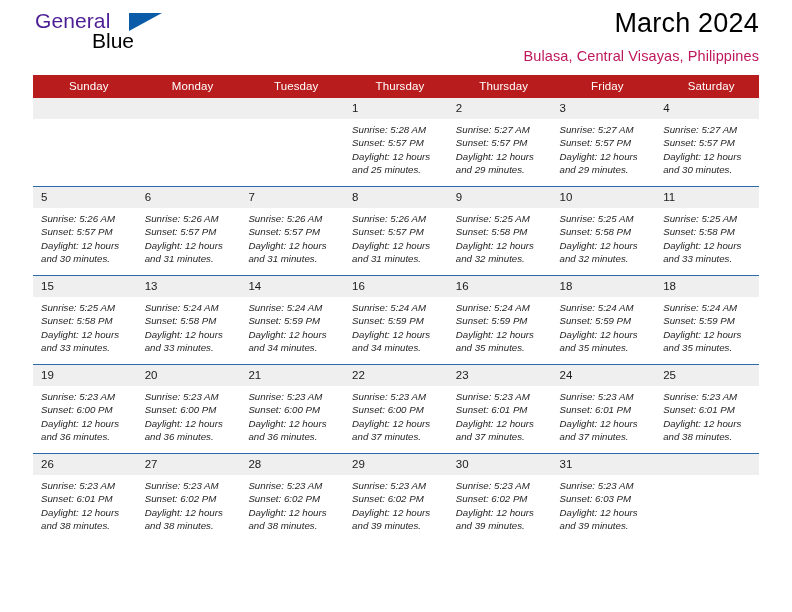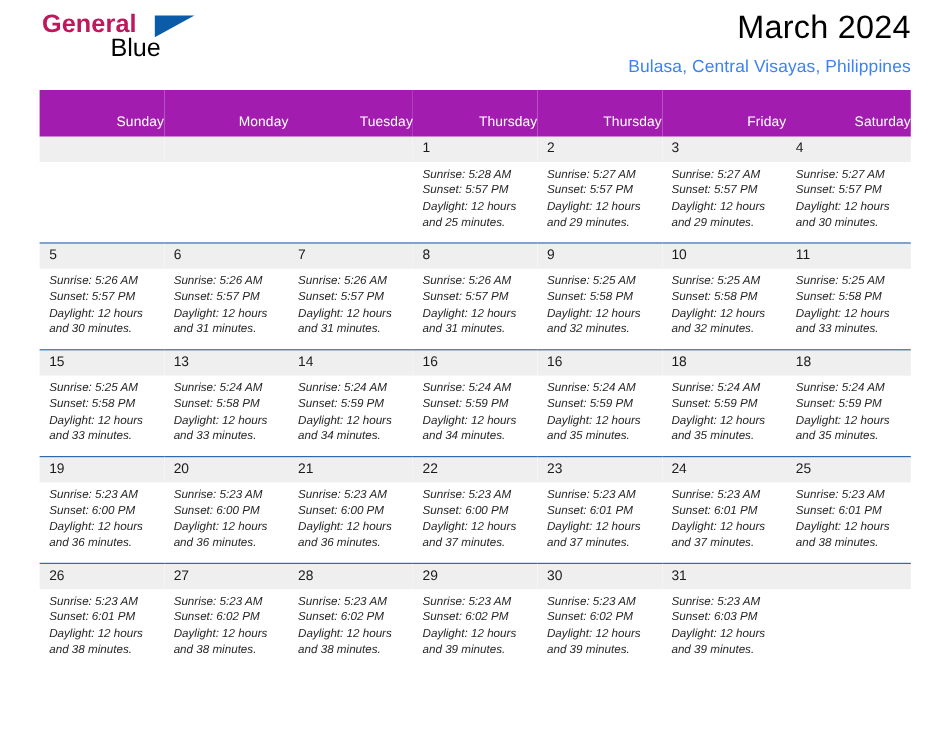--- a/index.html
+++ b/index.html
@@ -33,23 +33,22 @@
     top: 9px;
     width: 130px;
     height: 48px;
   }
   .logo-general {
     position: absolute;
     left: 0;
     top: 0;
     font-size: 21px;
     letter-spacing: .1px;
-    color: #be185d;
+    color: #4c1d95;
     font-family: "Liberation Sans", sans-serif;
-    font-weight: bold;
   }
   .logo-blue {
     position: absolute;
     left: 57px;
     top: 20px;
     font-size: 21px;
     color: #000000;
     font-family: "Liberation Sans", sans-serif;
   }
   .logo-tri {
@@ -72,39 +71,39 @@
     font-size: 27px;
     line-height: 34px;
     color: #000000;
     font-weight: normal;
     letter-spacing: .2px;
     margin: 6px 0 0 0;
   }
   .location {
     font-size: 14.5px;
     line-height: 20px;
-    color: #3b82f6;
+    color: #be185d;
     margin-top: 6px;
     letter-spacing: .1px;
   }
 
   
   .calendar {
     width: 726px;
     border-collapse: collapse;
     table-layout: fixed;
     margin-top: 3px;
   }
   .calendar th {
-    background: #a21caf;
+    background: #b91c1c;
     color: #ffffff;
     font-size: 11.5px;
     font-weight: normal;
-    text-align: right;
-    padding: 21px 0 6px 8px;
+    text-align: center;
+    padding: 5px 0 6px 8px;
     letter-spacing: .1px;
     height: 11px;
   }
   .calendar td {
     vertical-align: top;
     padding: 0;
     border-top: 1.6px solid #2d6aab;
     width: 103.7px;
     height: 88px;
     background: #ffffff;

